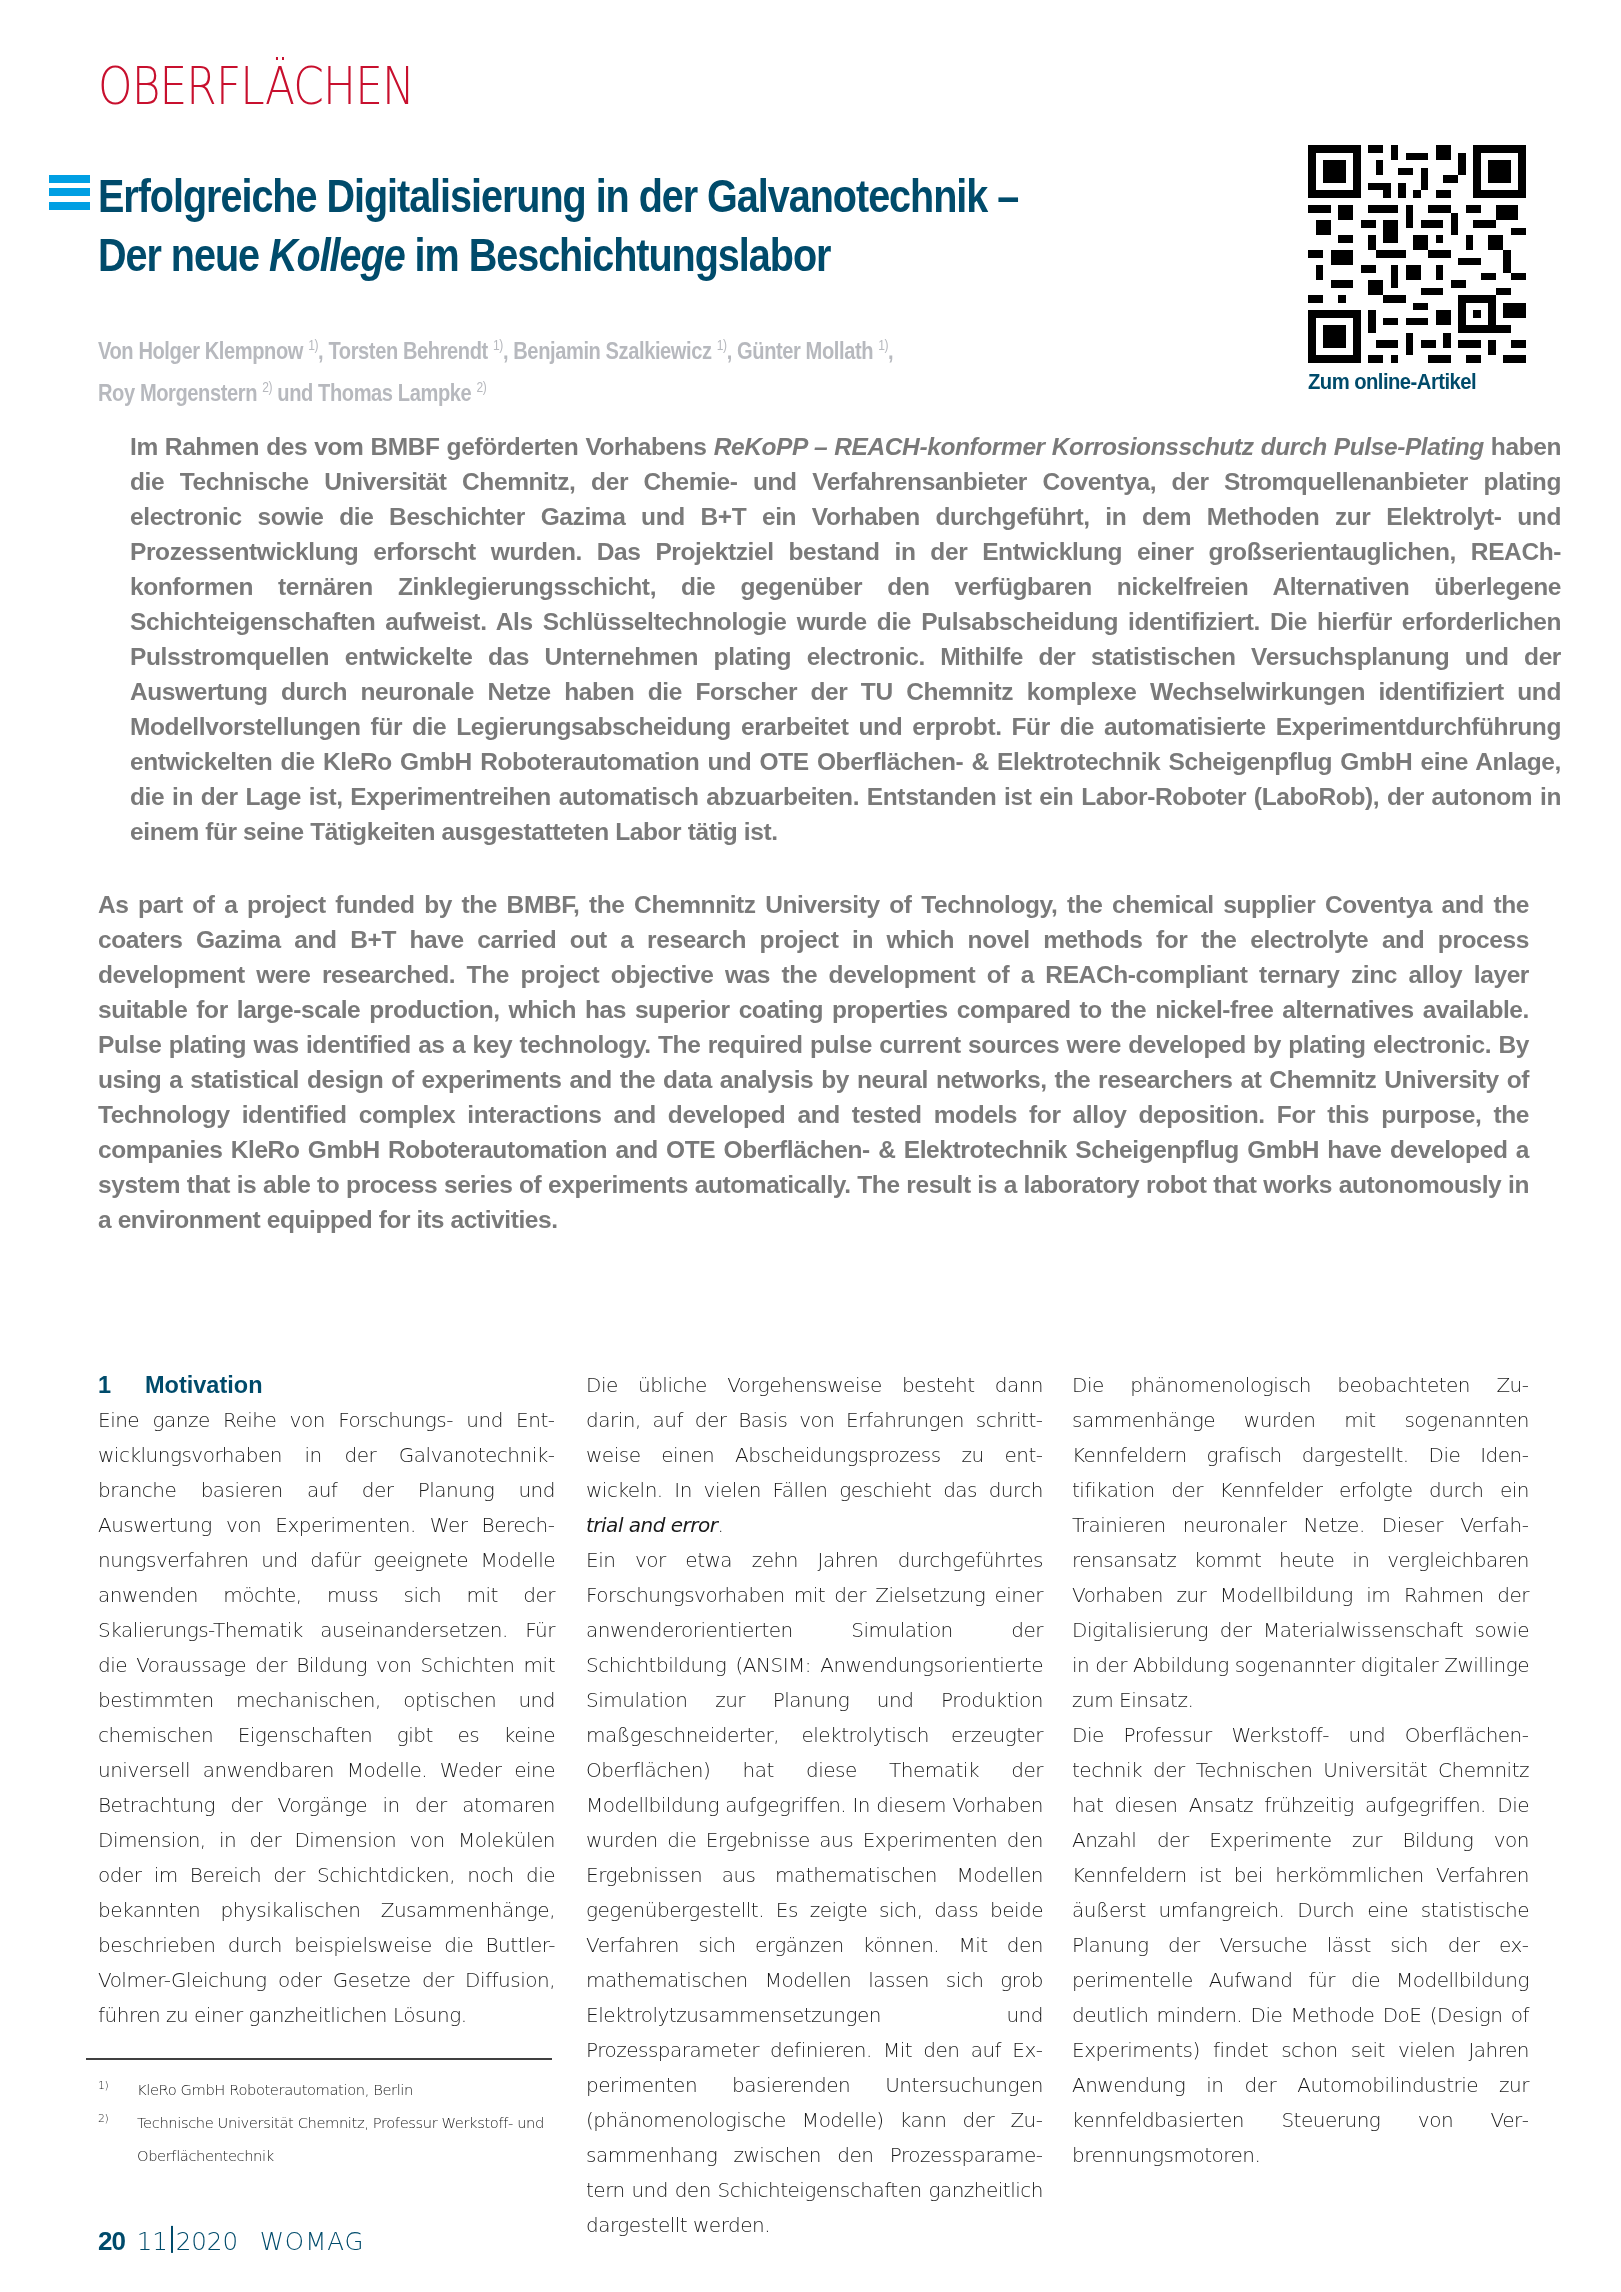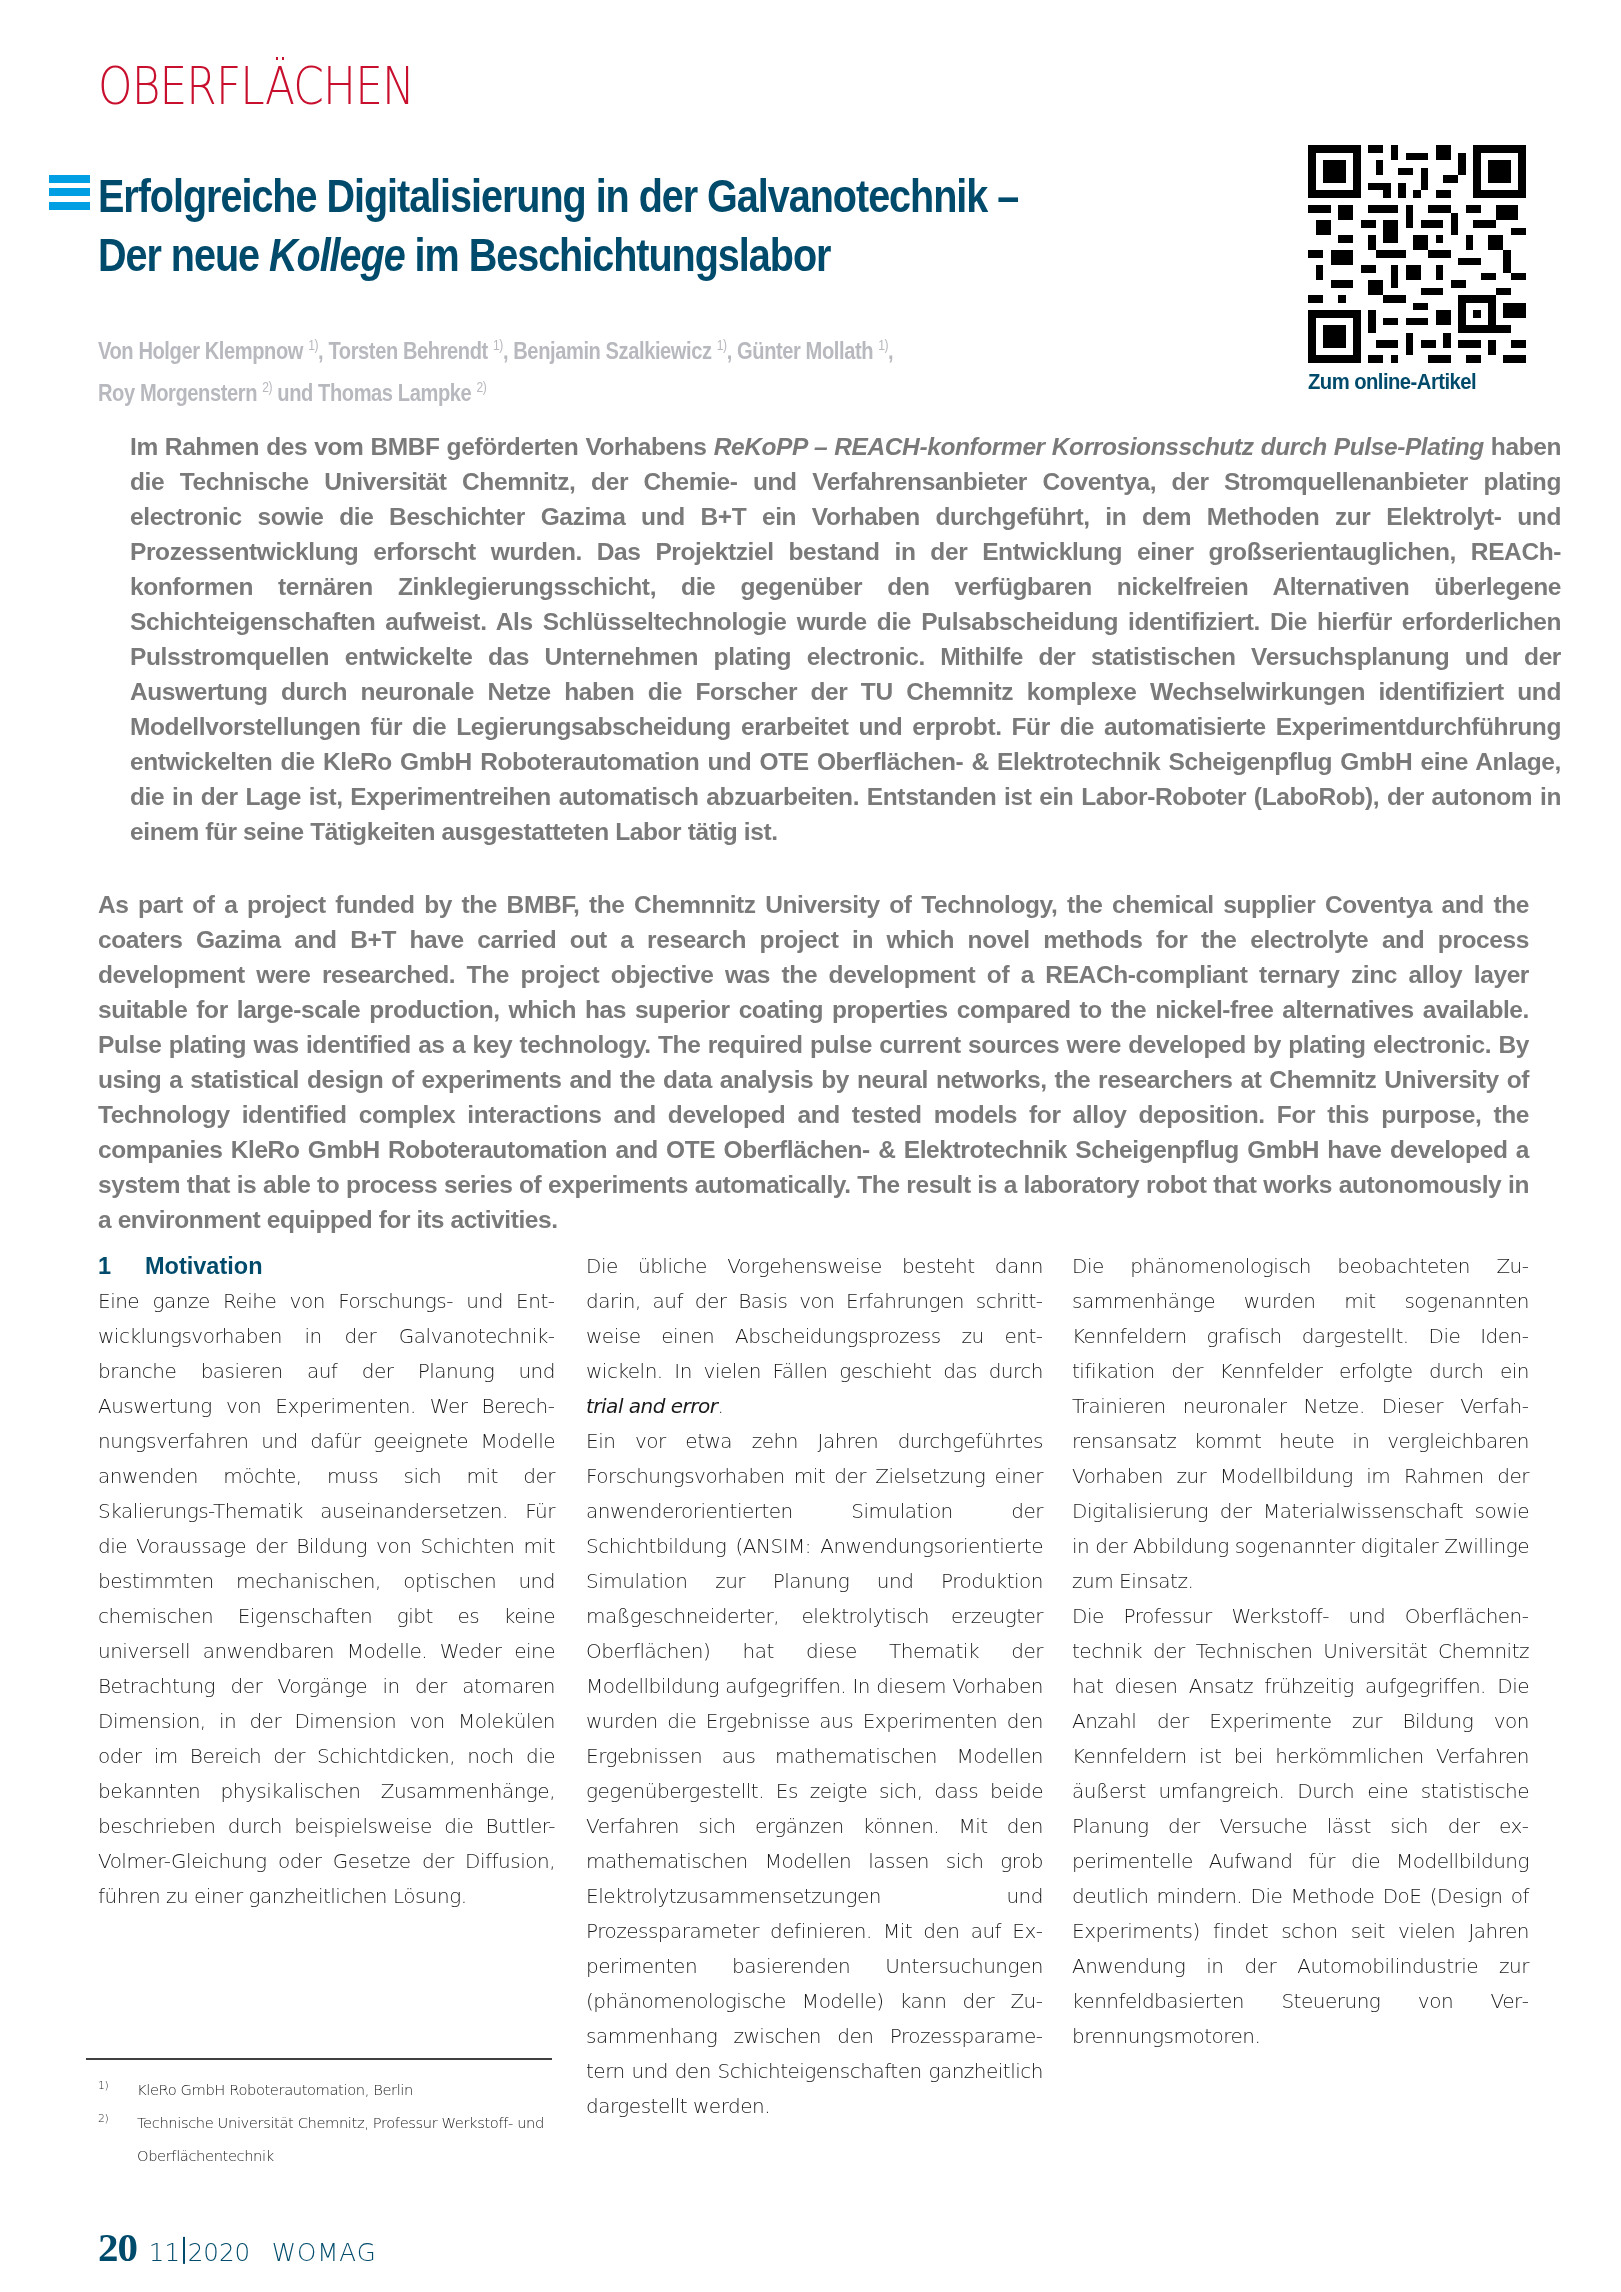--- a/index.html
+++ b/index.html
@@ -29,21 +29,21 @@
     color: #004b6b; letter-spacing: -0.6px; white-space: nowrap;
     transform: scaleX(0.9); transform-origin: left top; }
 
   .abstract { position: absolute; left: 98px; width: 1431px; margin: 0;
     font-weight: 700; font-size: 24.5px; line-height: 35px; color: #7a7a7a;
     letter-spacing: -0.4px; text-align: justify; }
   .abstract-de { top: 429px; margin-left: 32px; }
   .abstract-en { top: 887px; }
   .abstract em { font-style: italic; }
 
-  .col { position: absolute; top: 1249px; width: 457px; font-family: "DejaVu Sans", sans-serif;
+  .col { position: absolute; top: 1368px; width: 457px; font-family: "DejaVu Sans", sans-serif;
     font-weight: 300; font-size: 20px; line-height: 35px; color: #1a1a1a;
     text-align: justify; hyphens: manual; letter-spacing: -0.5px; }
   .col p { margin: 0; }
   .col-1 { left: 98px; }
   .col-2 { left: 586px; }
   .col-3 { left: 1072px; }
 
   .section-heading { margin: 0; font-family: "Liberation Sans", sans-serif; font-weight: 700;
     font-size: 23.5px; line-height: 35px; color: #004b6b; letter-spacing: 0; text-align: left; }
   .section-heading .num { display: inline-block; width: 47px; }
@@ -52,21 +52,21 @@
     border-top: 2.9px solid #404040; }
   .footnotes { position: absolute; left: 98px; top: 2073px; width: 461px;
     font-family: "DejaVu Sans", sans-serif; font-weight: 300; font-size: 14.7px;
     line-height: 33px; color: #1a1a1a; letter-spacing: -0.4px; }
   .footnote { display: flex; }
   .footnote .mark { width: 39px; font-size: 10.8px; line-height: 25.5px; flex: 0 0 39px; }
   .footnote .text { flex: 1; }
 
   .page-footer { position: absolute; left: 98px; top: 2223px; display: flex; align-items: baseline;
     color: #004b6b; font-family: "DejaVu Sans", sans-serif; }
-  .page-number { font-family: Liberation Serif, serif; font-weight: 700; font-size: 41px;
+  .page-number { font-family: Liberation Sans, sans-serif; font-weight: 700; font-size: 26px;
     letter-spacing: -1px; margin-right: 11.8px; }
   .issue-month, .issue-year, .mag-name { font-weight: 300; font-size: 24.5px; }
   .issue-sep { display: inline-block; width: 2px; height: 27.4px; background: #004b6b; margin: 0 2.9px; transform: translateY(2.9px); }
   .mag-name { margin-left: 21.6px; letter-spacing: 1px; }
 </style>
 </head>
 <body>
 
 <h1 class="section-label">OBERFLÄCHEN</h1>
 

